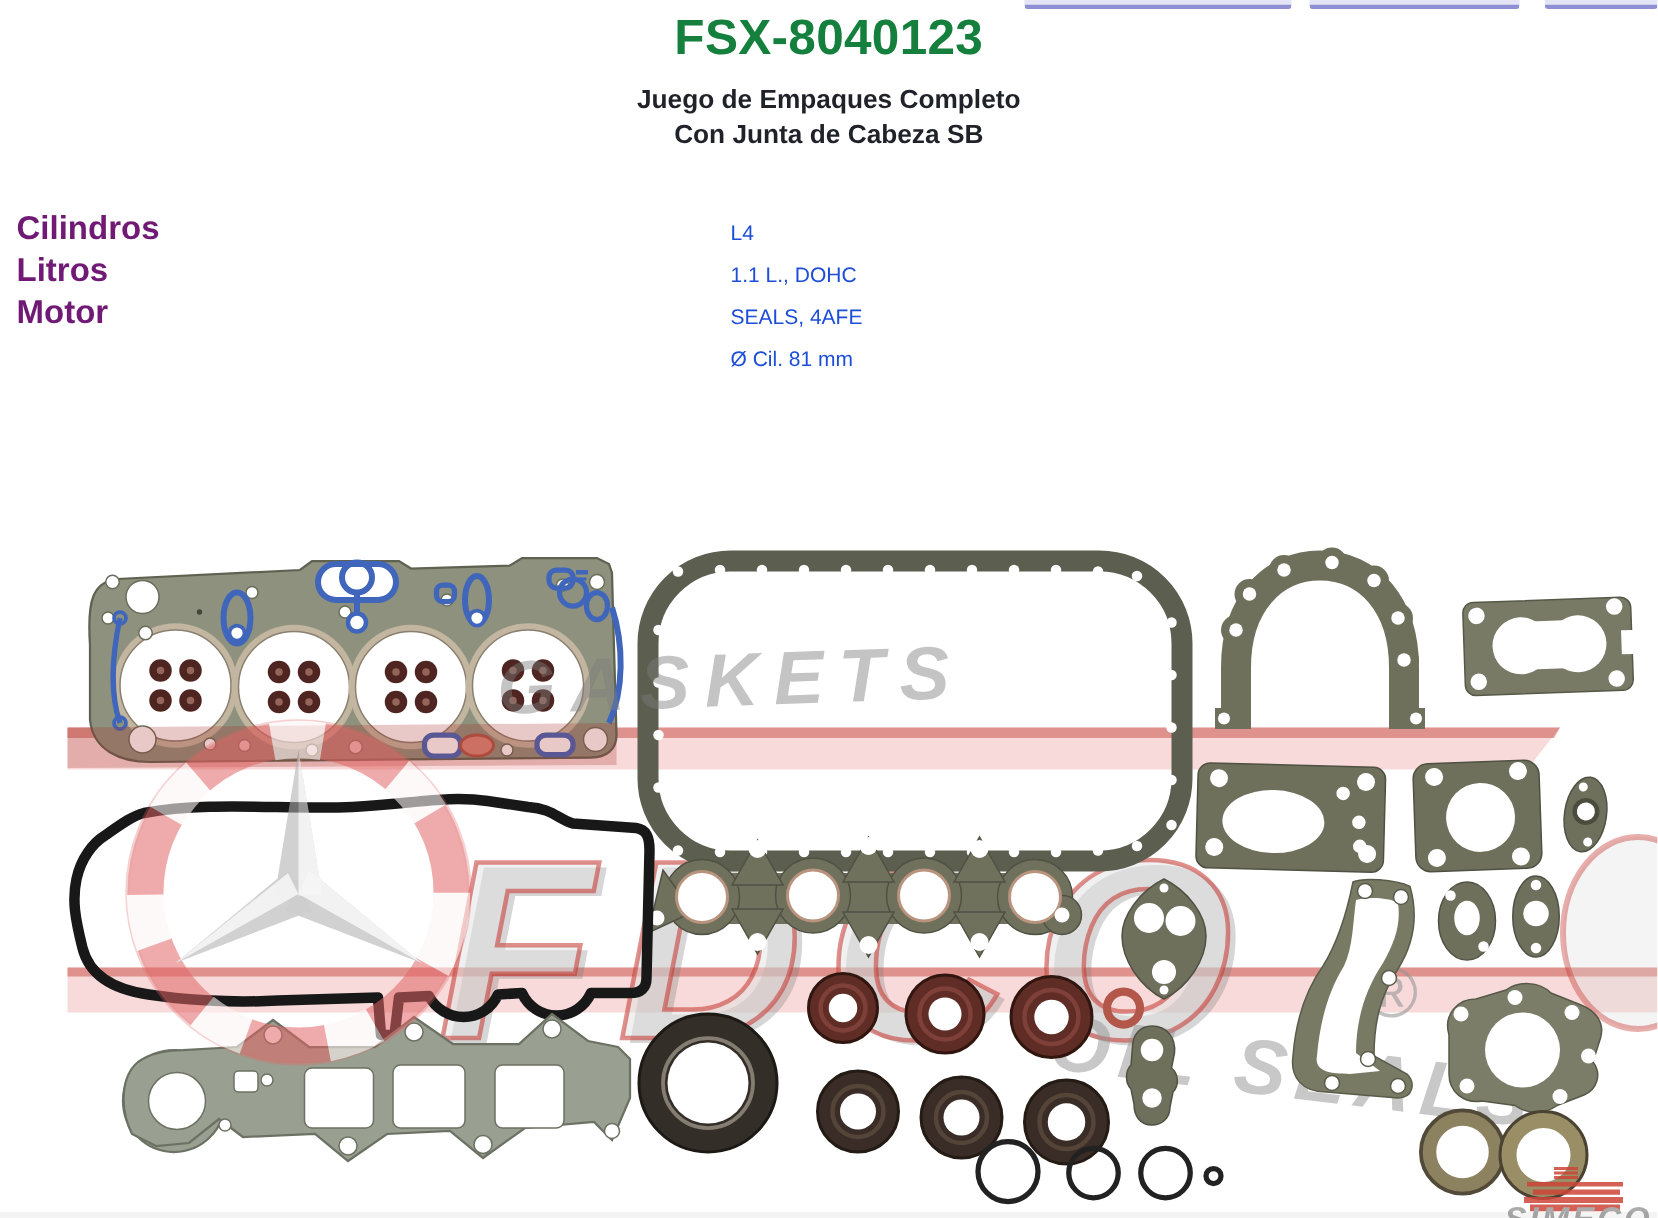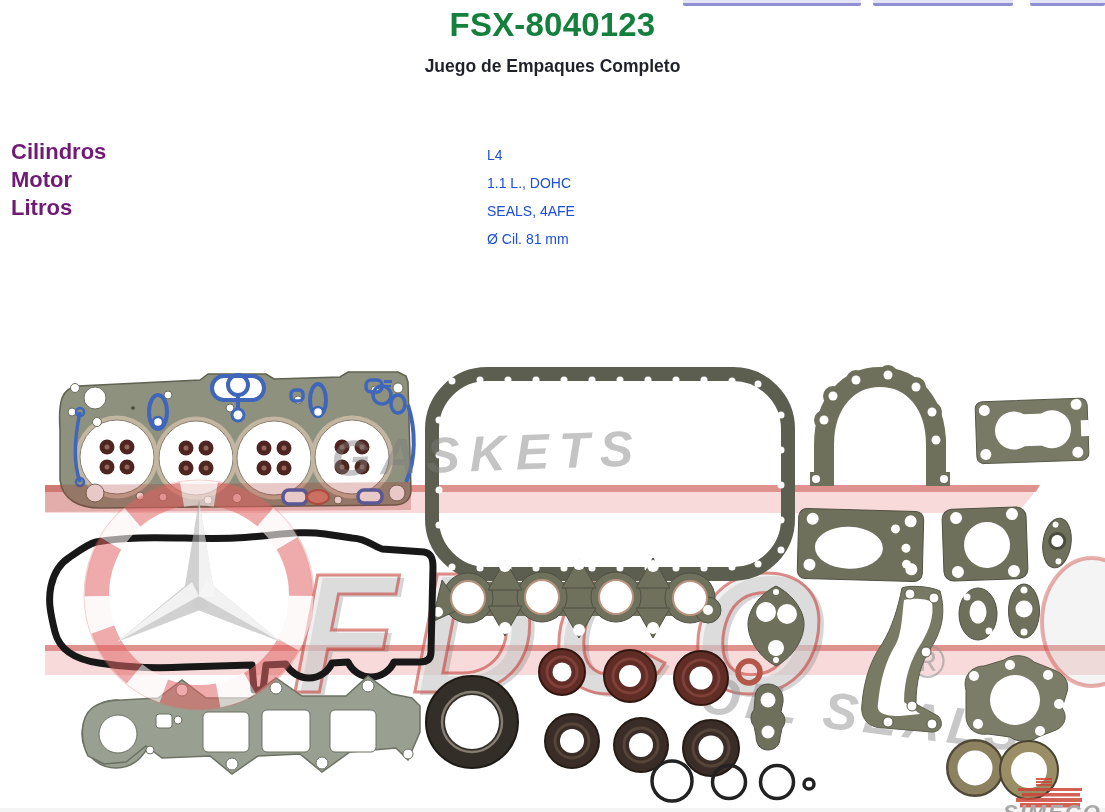--- a/index.html
+++ b/index.html
@@ -33,26 +33,27 @@
 </head>
 <body>
 
 <div id="tab1" class="tab-remnant"></div>
 <div id="tab2" class="tab-remnant"></div>
 <div id="tab3" class="tab-remnant"></div>
 
 <div class="page-title">FSX-8040123</div>
 <div class="subtitle">
   <div>Juego de Empaques Completo</div>
+  <div>Con Junta de Cabeza SB</div>
 </div>
 
 <div class="spec-labels">
   <div class="lbl">Cilindros</div>
+  <div class="lbl">Litros</div>
   <div class="lbl">Motor</div>
-  <div class="lbl">Litros</div>
 </div>
 <div class="spec-values">
   <div class="val">L4</div>
   <div class="val">1.1 L., DOHC</div>
   <div class="val">SEALS, 4AFE</div>
   <div class="val">Ø Cil. 81 mm</div>
 </div>
 
 <svg id="product-svg" width="1105" height="452" viewBox="0 0 1105 452">
 

